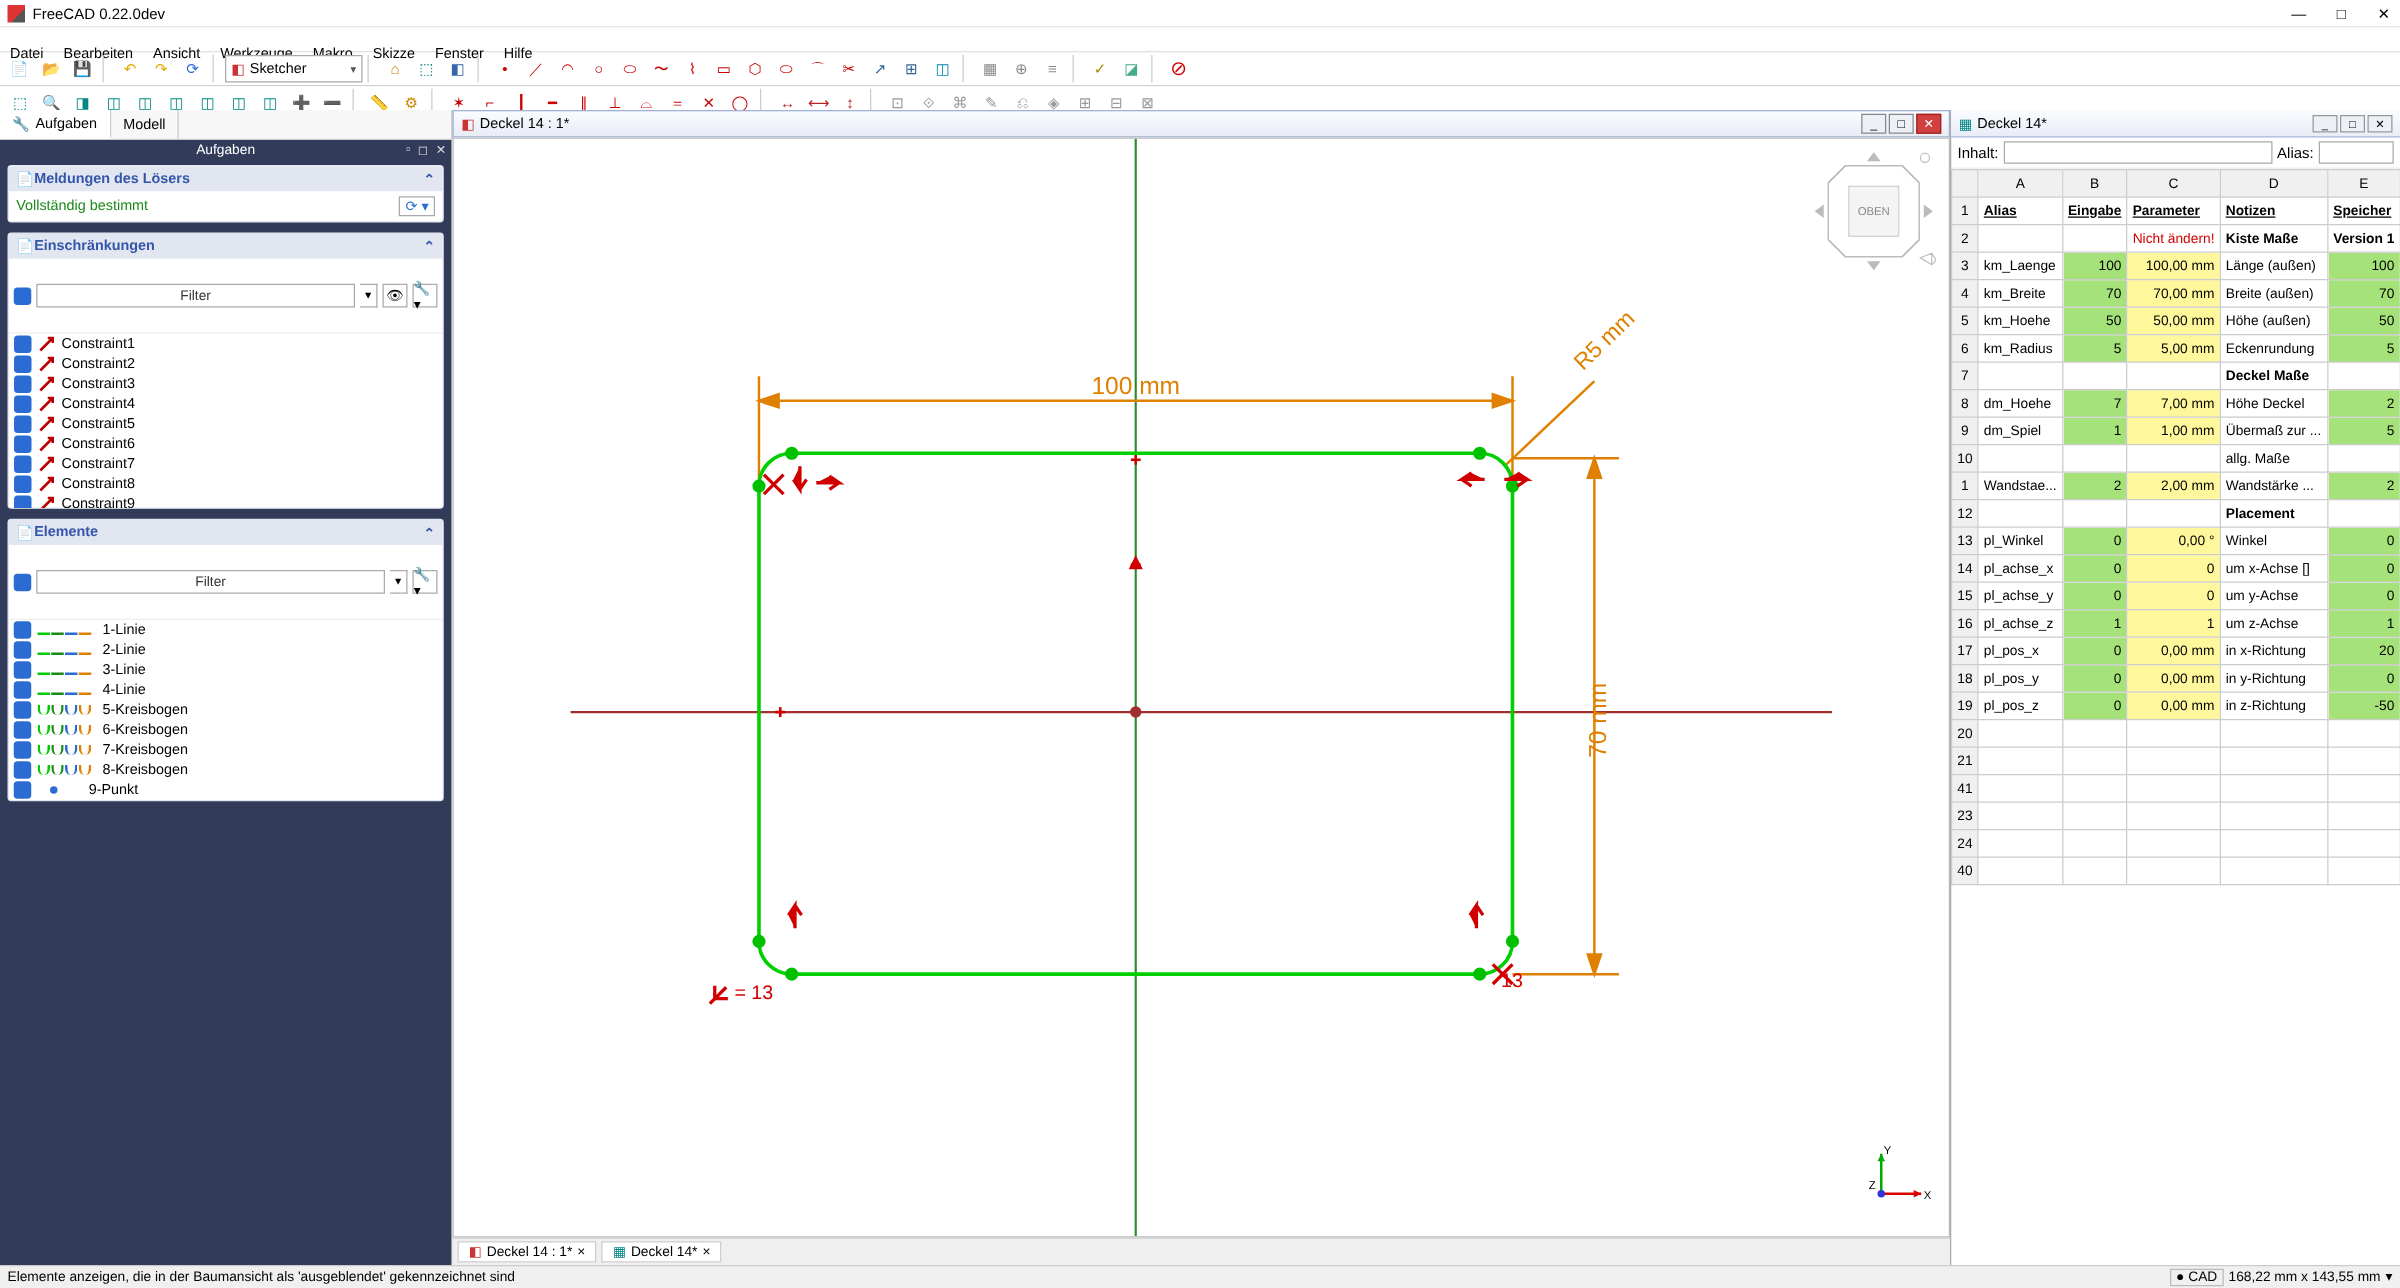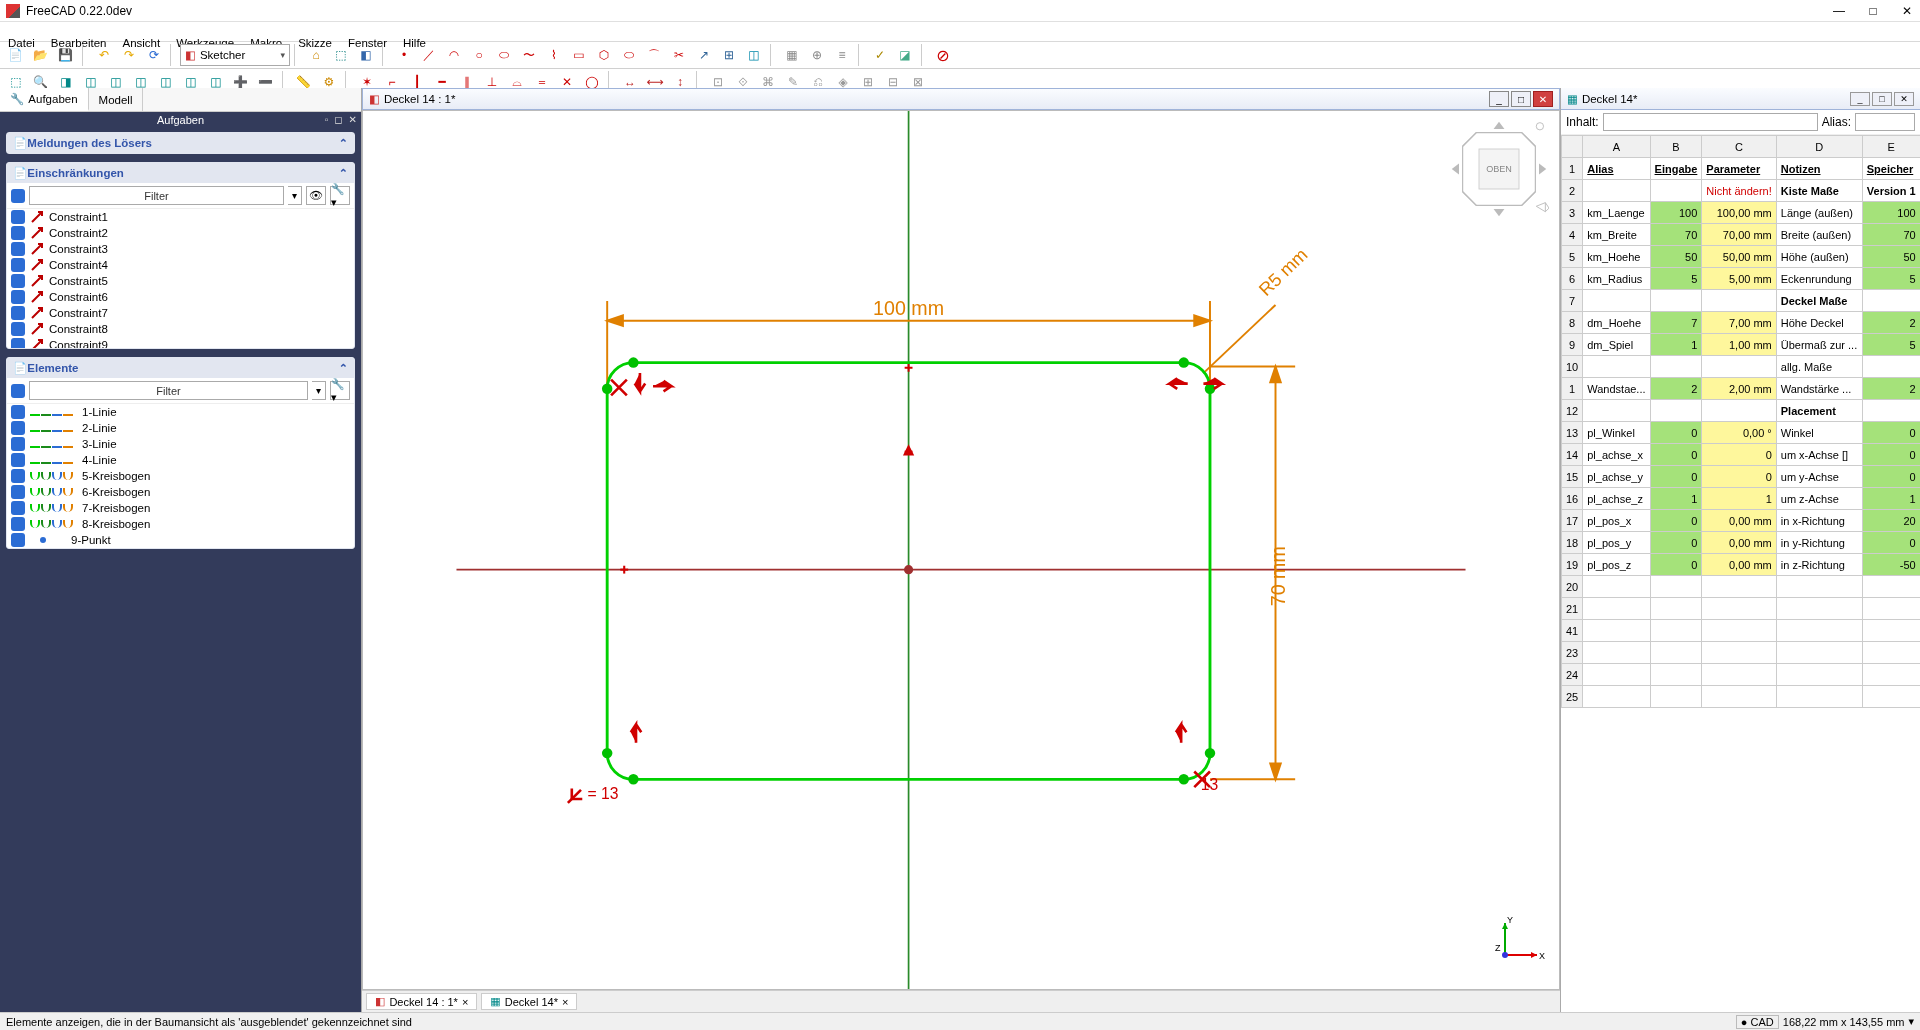--- a/index.html
+++ b/index.html
@@ -24,21 +24,21 @@
 .task-hdr { background: #333b5b; color: #fff; text-align: center; font-size: 11px; padding: 2px 0; position:relative;}
 .task-hdr-icons { position:absolute; right:4px; top:2px; display:flex; gap:6px; font-size:10px; color:#ddd;}
 .task-body { background: #333b5b; flex: 1; overflow: hidden; display:flex; flex-direction:column; padding-bottom:4px;}
 .close-box { background: #e9e9e9; text-align: center; padding: 8px; }
 .close-box button { padding: 2px 16px; border: 1px solid #999; background: #eee; }
 .section { margin: 4px 6px; background:#fff; border:1px solid #e2e6f0; border-radius:3px; }
 .sec-hdr { background: #e2e6f0; padding: 3px 6px; font-size: 11.5px; color: #3355aa; font-weight: bold; display:flex; align-items:center; }
 .sec-hdr::after { content:"⌃"; margin-left:auto; color:#3355aa; font-size:11px;}
 .sec-body { padding: 4px 6px; font-size: 11.5px; }
 .solver-ok { color: #1a8a1a; }
-.filter-row { display:flex; align-items:center; gap:4px; padding:3px 4px;}
+.filter-row { display:flex; align-items:center; gap:4px; padding:20px 4px;}
 .filter-row .chk { width:14px; height:14px; background:#2b6cd4; border-radius:3px;}
 .filter-row .filter-box { flex:1; border:1px solid #aaa; height:19px; display:flex; align-items:center; justify-content:center; font-size:11px; color:#333;}
 .filter-row .drop { width:14px; border:1px solid #aaa; border-left:none; height:19px; text-align:center; font-size:10px; line-height:17px;}
 .filter-row .extra { width:20px; height:19px; border:1px solid #aaa; display:flex; align-items:center; justify-content:center; font-size:11px;}
 .list { max-height: 140px; overflow-y: auto; border-top:1px solid #eee;}
 .list-row { display: flex; align-items: center; gap: 5px; padding: 1px 4px; font-size: 11.5px; }
 .list-row .chk { width:14px; height:14px; background:#2b6cd4; border-radius:3px; flex-shrink:0;}
 .list-row .ico { width:14px; height:14px; display:flex; align-items:center; justify-content:center;}
 .center-panel { flex: 1; background: #e0e0e0; display: flex; flex-direction: column; }
 .doc-title { height: 22px; background: linear-gradient(#fafcff,#e8ecf6); border: 1px solid #9fb3d9; margin: 0 0 0 0; display: flex; align-items: center; padding: 0 6px; font-size: 11.5px; }
@@ -195,20 +195,24 @@
       <div class="task-hdr-icons">
           <span>▫</span>
           <span>◻</span>
           <span>✕</span>
         </div>
     </div>
     <div class="task-body">
 
       <div class="section">
         <div class="sec-hdr">📄 <span>Meldungen des Lösers</span></div>
+        <div class="sec-body" style="display:flex;align-items:center;">
+          <span class="solver-ok">Vollständig bestimmt</span>
+          <span style="margin-left:auto;border:1px solid #aaa;padding:0 4px;color:#2b6cd4;">⟳ ▾</span>
+        </div>
       </div>
 
       <div class="section" style="display:flex;flex-direction:column;">
         <div class="sec-hdr">📄 <span>Einschränkungen</span></div>
         <div class="filter-row">
           <div class="chk"></div>
           <div class="filter-box">Filter</div>
           <div class="drop">▾</div>
           <div class="extra">👁</div>
           <div class="extra">🔧▾</div>
@@ -796,21 +800,21 @@
               <th class="rowh">24</th>
               <td></td>
               <td class="right "></td>
               <td class="right  "></td>
               <td></td>
               <td class="right "></td>
             </tr>
           </tbody>
           <tbody>
             <tr>
-              <th class="rowh">25</th>
+              <th class="rowh">40</th>
               <td></td>
               <td class="right "></td>
               <td class="right  "></td>
               <td></td>
               <td class="right "></td>
             </tr>
           </tbody>
         </table>
     </div>
   </div>

